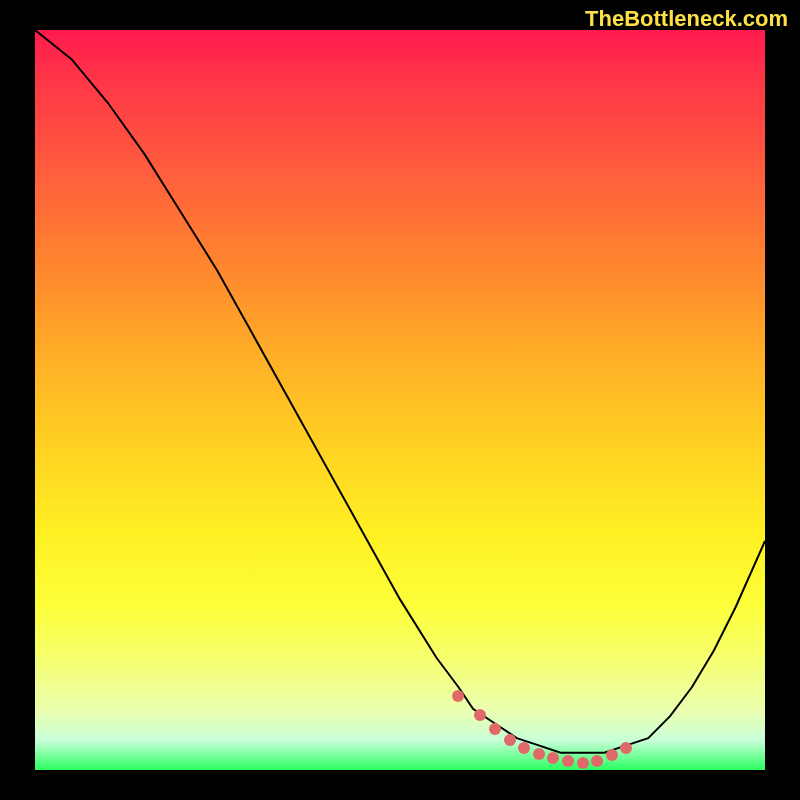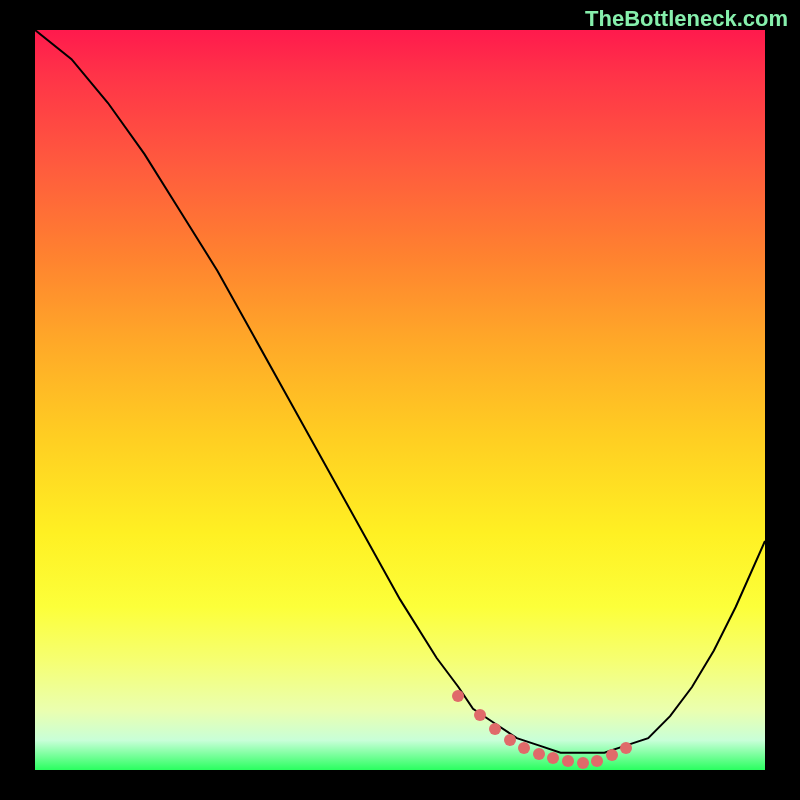--- a/index.html
+++ b/index.html
@@ -8,21 +8,21 @@
     height: 800px;
     background: #000;
     position: relative;
     overflow: hidden;
     font-family: Arial, sans-serif;
   }
   .watermark {
     position: absolute;
     top: 6px;
     right: 12px;
-    color: #86efac;
+    color: #fde047;
     font-size: 22px;
     font-weight: bold;
     z-index: 10;
   }
   .plot {
     position: absolute;
     left: 35px;
     top: 30px;
     width: 730px;
     height: 740px;

